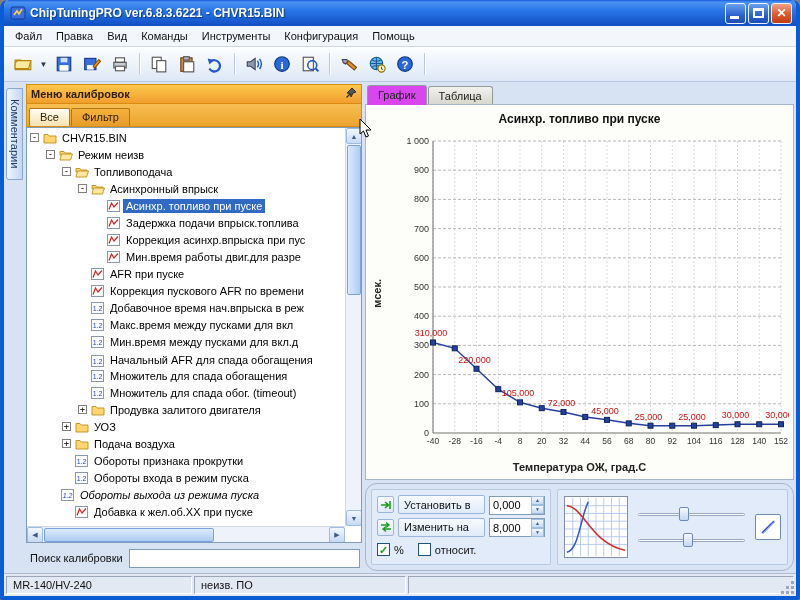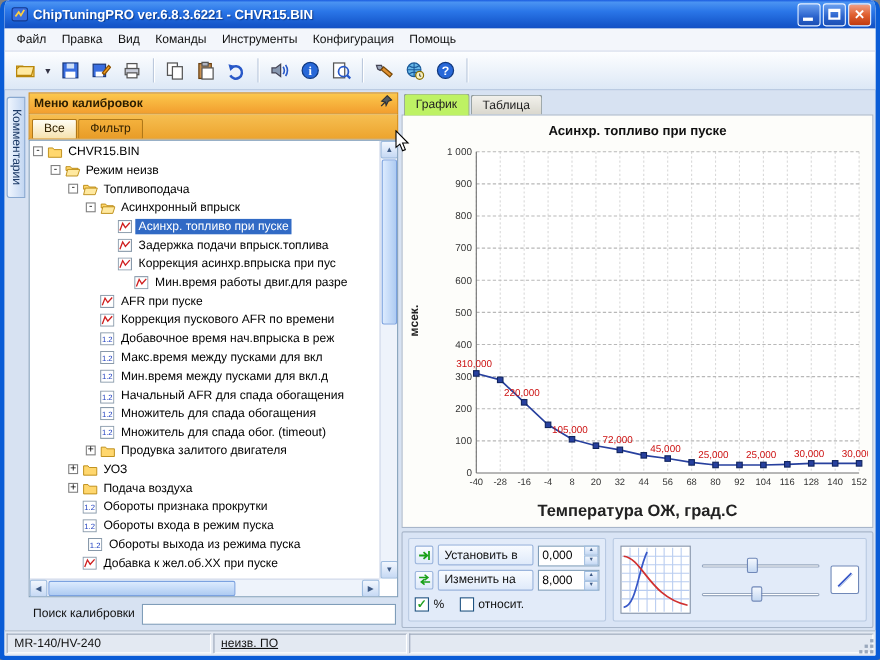--- a/index.html
+++ b/index.html
@@ -72,30 +72,30 @@
     background:linear-gradient(180deg,#dcebfe,#aecbf2); border:1px solid #7ba2e0; border-radius:2px; }
   .search-row { flex:0 0 28px; display:flex; align-items:center; gap:6px; padding:4px 2px 2px 4px; }
   .search-row label { font-size:11px; color:#111; }
   .search-row input { flex:1; height:19px; border:1px solid #7f9db9; font-size:11px; padding:0 3px;
     font-family:"Liberation Sans", sans-serif; }
   
   .right-panel { flex:1; display:flex; flex-direction:column; min-width:0; position:relative; }
   .chart-tabs { height:21px; flex:0 0 21px; display:flex; align-items:flex-end; padding-left:2px; gap:1px; }
   .rtab { font-size:11px; padding:3px 10px; border:1px solid #919b9c; border-bottom:0; border-radius:3px 3px 0 0;
     background:linear-gradient(180deg,#f2f1ec,#d8d6cc); color:#222; }
-  .rtab.active { background:#bef264; position:relative; z-index:2; padding-bottom:4px; }
+  .rtab.active { background:#d946ef; position:relative; z-index:2; padding-bottom:4px; }
   .chart-box { flex:1; background:#fdfdfa; border:1px solid #a8b6ca; margin-top:-1px;
     display:flex; flex-direction:column; align-items:center; padding:4px 2px 2px; min-height:0; }
   .chart-title { font-size:12px; font-weight:bold; color:#111; padding:3px 0 2px; }
   .chart-body { display:flex; align-items:center; flex:1; min-height:0; }
   .ylab { writing-mode:vertical-rl; transform:rotate(180deg); font-size:11px; font-weight:bold; color:#222; width:16px;
     text-align:center; }
-  .xlab { font-size:15px; font-weight:bold; color:#222; padding:2px 0 4px; }
-  
-  .controls-box { flex:0 0 88px; margin-top:3px; background:#d9e4f5; border:1px solid #a8b6ca; border-radius:2px;
+  .xlab { font-size:11px; font-weight:bold; color:#222; padding:2px 0 4px; }
+  
+  .controls-box { flex:0 0 88px; margin-top:3px; background:#d9e4f5; border:1px solid #a8b6ca; border-radius:12px;
     display:flex; gap:6px; padding:5px; }
   .ctrl-left { flex:0 0 180px; background:#e2ebf9; border:1px solid #b8c9e2; border-radius:2px; padding:4px 5px;
     display:flex; flex-direction:column; justify-content:space-between; }
   .ctrl-row { display:flex; align-items:center; gap:4px; height:21px; }
   .mini-ic { width:17px; height:17px; border:1px solid #9ab4dc; border-radius:2px; background:linear-gradient(#f8fbff,#dfeafa);
     display:flex; align-items:center; justify-content:center; }
   .ctl-btn { flex:1; height:19px; font-size:11px; text-align:left; padding:0 5px; border:1px solid #9ab4dc; border-radius:2px;
     background:linear-gradient(180deg,#f8fbff,#dfeafa); font-family:"Liberation Sans", sans-serif; color:#111; }
   .spinner { position:relative; width:56px; height:19px; flex:0 0 56px; }
   .spinner input { width:100%; height:100%; border:1px solid #7f9db9; font-size:11px; padding:0 15px 0 3px;
@@ -114,21 +114,21 @@
   .slider .track { position:absolute; left:0; right:0; top:7px; height:3px; background:#fff;
     border:1px solid #98a8c0; border-radius:2px; }
   .slider .thumb { position:absolute; top:1px; width:10px; height:14px;
     background:linear-gradient(180deg,#f4f8fe,#c4d8f2); border:1px solid #7088b8; border-radius:2px; }
   .diag-btn { width:26px; height:26px; border:1px solid #7088b8; border-radius:2px; background:#fff;
     display:flex; align-items:center; justify-content:center; }
   
   .statusbar { height:23px; flex:0 0 23px; background:#e3e9f2; border-top:1px solid #b0bccc;
     display:flex; align-items:stretch; gap:2px; padding:2px 2px 2px 2px; position:relative; }
   .sb-sec { font-size:11px; color:#111; padding:2px 6px; border:1px solid; border-color:#9aa5b8 #fff #fff #9aa5b8; }
-  .sb-sec.s1 { width:186px; } .sb-sec.s2 { width:176px;text-decoration:underline; } .sb-fill { flex:1; border:1px solid; border-color:#9aa5b8 #fff #fff #9aa5b8; }
+  .sb-sec.s1 { width:186px; } .sb-sec.s2 { width:212px; } .sb-fill { flex:1; border:1px solid; border-color:#9aa5b8 #fff #fff #9aa5b8; }
   .grip { position:absolute; right:1px; bottom:1px; width:14px; height:14px; }
   .cursor { position:absolute; left:-6px; top:34px; z-index:50; pointer-events:none; }
 </style>
 </head>
 <body>
 
 <div class="window">
 
   <div class="titlebar">
     <span class="app-icon">
@@ -347,21 +347,21 @@
             <div class="trow" style="padding-left: 67px;">
               <span class="exp none"></span>
               <span class="ticon">
                 <svg width="13" height="12" viewBox="0 0 13 12">
                   <rect x="0.5" y="0.5" width="12" height="11" fill="#fff" stroke="#8899aa"></rect>
                   <polyline points="2,9.5 4.5,3 7,7 11,2.5" fill="none" stroke="#d02020" stroke-width="1.2"></polyline>
                 </svg>
               </span>
               <span class="tlabel">Коррекция асинхр.впрыска при пус</span>
             </div>
-            <div class="trow" style="padding-left: 67px; margin-left: 15px;">
+            <div class="trow" style="padding-left: 67px;">
               <span class="exp none"></span>
               <span class="ticon">
                 <svg width="13" height="12" viewBox="0 0 13 12">
                   <rect x="0.5" y="0.5" width="12" height="11" fill="#fff" stroke="#8899aa"></rect>
                   <polyline points="2,9.5 4.5,3 7,7 11,2.5" fill="none" stroke="#d02020" stroke-width="1.2"></polyline>
                 </svg>
               </span>
               <span class="tlabel">Мин.время работы двиг.для разре</span>
             </div>
             <div class="trow" style="padding-left: 51px;">
@@ -490,21 +490,21 @@
             <div class="trow" style="padding-left: 35px;">
               <span class="exp none"></span>
               <span class="ticon">
                 <svg width="13" height="12" viewBox="0 0 13 12">
                   <rect x="0.5" y="0.5" width="12" height="11" fill="#fff" stroke="#8899aa"></rect>
                   <text x="6.5" y="8.8" font-size="7" text-anchor="middle" fill="#2040c0" font-family="sans-serif">1.2</text>
                 </svg>
               </span>
               <span class="tlabel">Обороты входа в режим пуска</span>
             </div>
-            <div class="trow" style="padding-left: 40px;">
+            <div class="trow" style="padding-left: 21px; font-style: italic;">
               <span class="exp none"></span>
               <span class="ticon">
                 <svg width="13" height="12" viewBox="0 0 13 12">
                   <rect x="0.5" y="0.5" width="12" height="11" fill="#fff" stroke="#8899aa"></rect>
                   <text x="6.5" y="8.8" font-size="7" text-anchor="middle" fill="#2040c0" font-family="sans-serif">1.2</text>
                 </svg>
               </span>
               <span class="tlabel">Обороты выхода из режима пуска</span>
             </div>
             <div class="trow" style="padding-left: 35px;">

